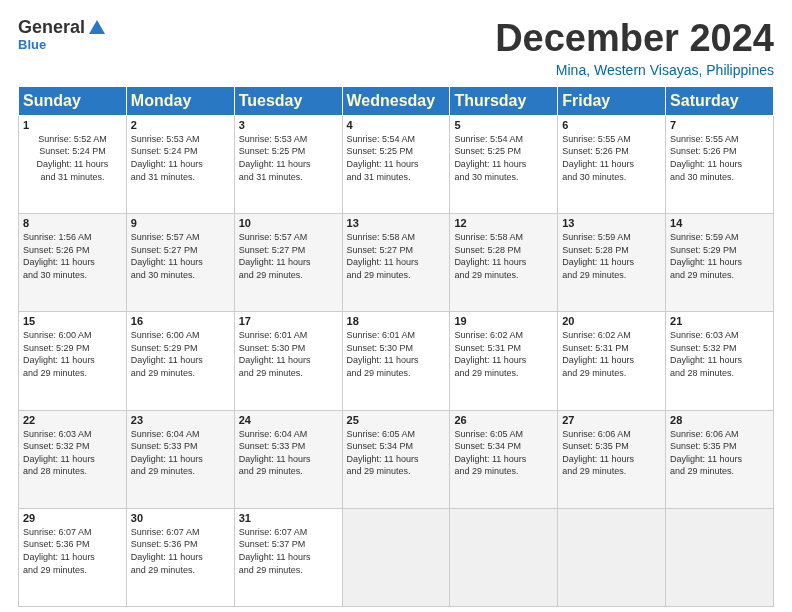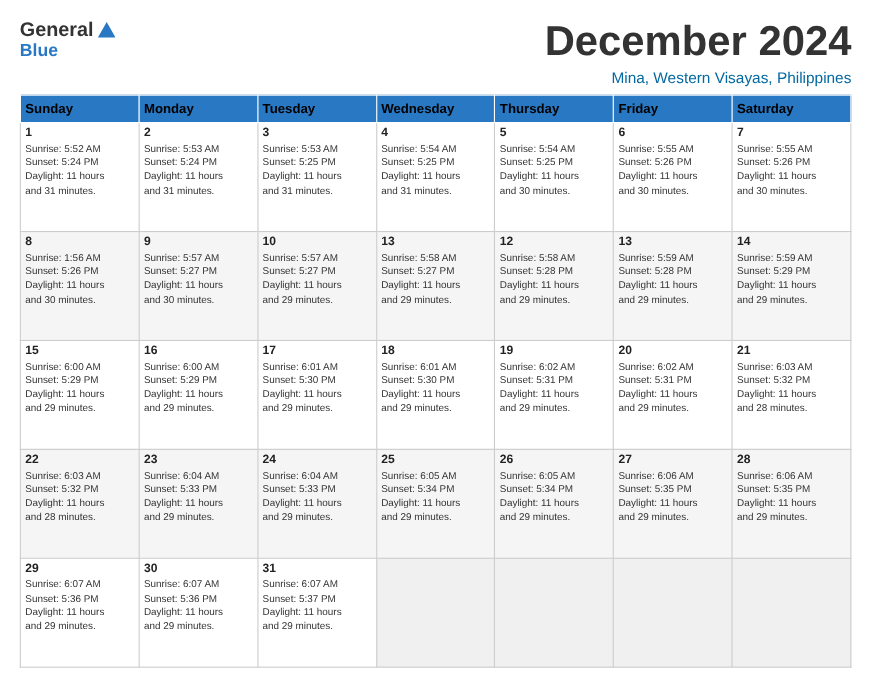--- a/index.html
+++ b/index.html
@@ -53,22 +53,22 @@
       margin-top: 2px;
     }
     .calendar {
       flex: 1;
       border-collapse: collapse;
       width: 100%;
       table-layout: fixed;
     }
     .calendar th {
       background: #2878c4;
-      color: #000000;
-      font-size: 12px;
+      color: #fef9c3;
+      font-size: 16px;
       font-weight: bold;
       padding: 5px 4px;
       text-align: left;
       border: 1px solid #fff;
     }
     .calendar td {
       border: 1px solid #ccc;
       vertical-align: top;
       padding: 3px 4px;
       font-size: 9.5px;
@@ -100,21 +100,21 @@
 
 <div class="page">
   <div class="header">
     <div class="logo">
       <div class="logo-row">
         <span class="logo-text">General</span>
         <svg width="18" height="18" viewBox="0 0 18 18" style="margin-left:2px;margin-top:-2px;">
           <polygon points="2,16 10,2 18,16" fill="#2878c4"></polygon>
         </svg>
       </div>
-      <span class="logo-text" style="color:#2878c4;font-size:16px;">Blue</span>
+      <span class="logo-text" style="color:#2878c4;font-size:13px;">Blue</span>
     </div>
     <div class="title-block">
       <div class="main-title">December 2024</div>
       <div class="subtitle">Mina, Western Visayas, Philippines</div>
     </div>
   </div>
 
   <table class="calendar">
     <thead>
       <tr id="header-row">
@@ -124,21 +124,21 @@
           <th>Wednesday</th>
           <th>Thursday</th>
           <th>Friday</th>
           <th>Saturday</th>
         </tr>
     </thead>
     <tbody id="calendar-body">
         <tr>
           <td>
             <span class="day-num">1</span>
-            <div class="day-info" style="white-space: pre-line;">Sunrise: 5:52 AM
+            <div class="day-info" style="white-space: pre-line; text-align: center;">Sunrise: 5:52 AM
 Sunset: 5:24 PM
 Daylight: 11 hours
 and 31 minutes.</div>
           </td>
           <td>
             <span class="day-num">2</span>
             <div class="day-info" style="white-space: pre-line;">Sunrise: 5:53 AM
 Sunset: 5:24 PM
 Daylight: 11 hours
 and 31 minutes.</div>

